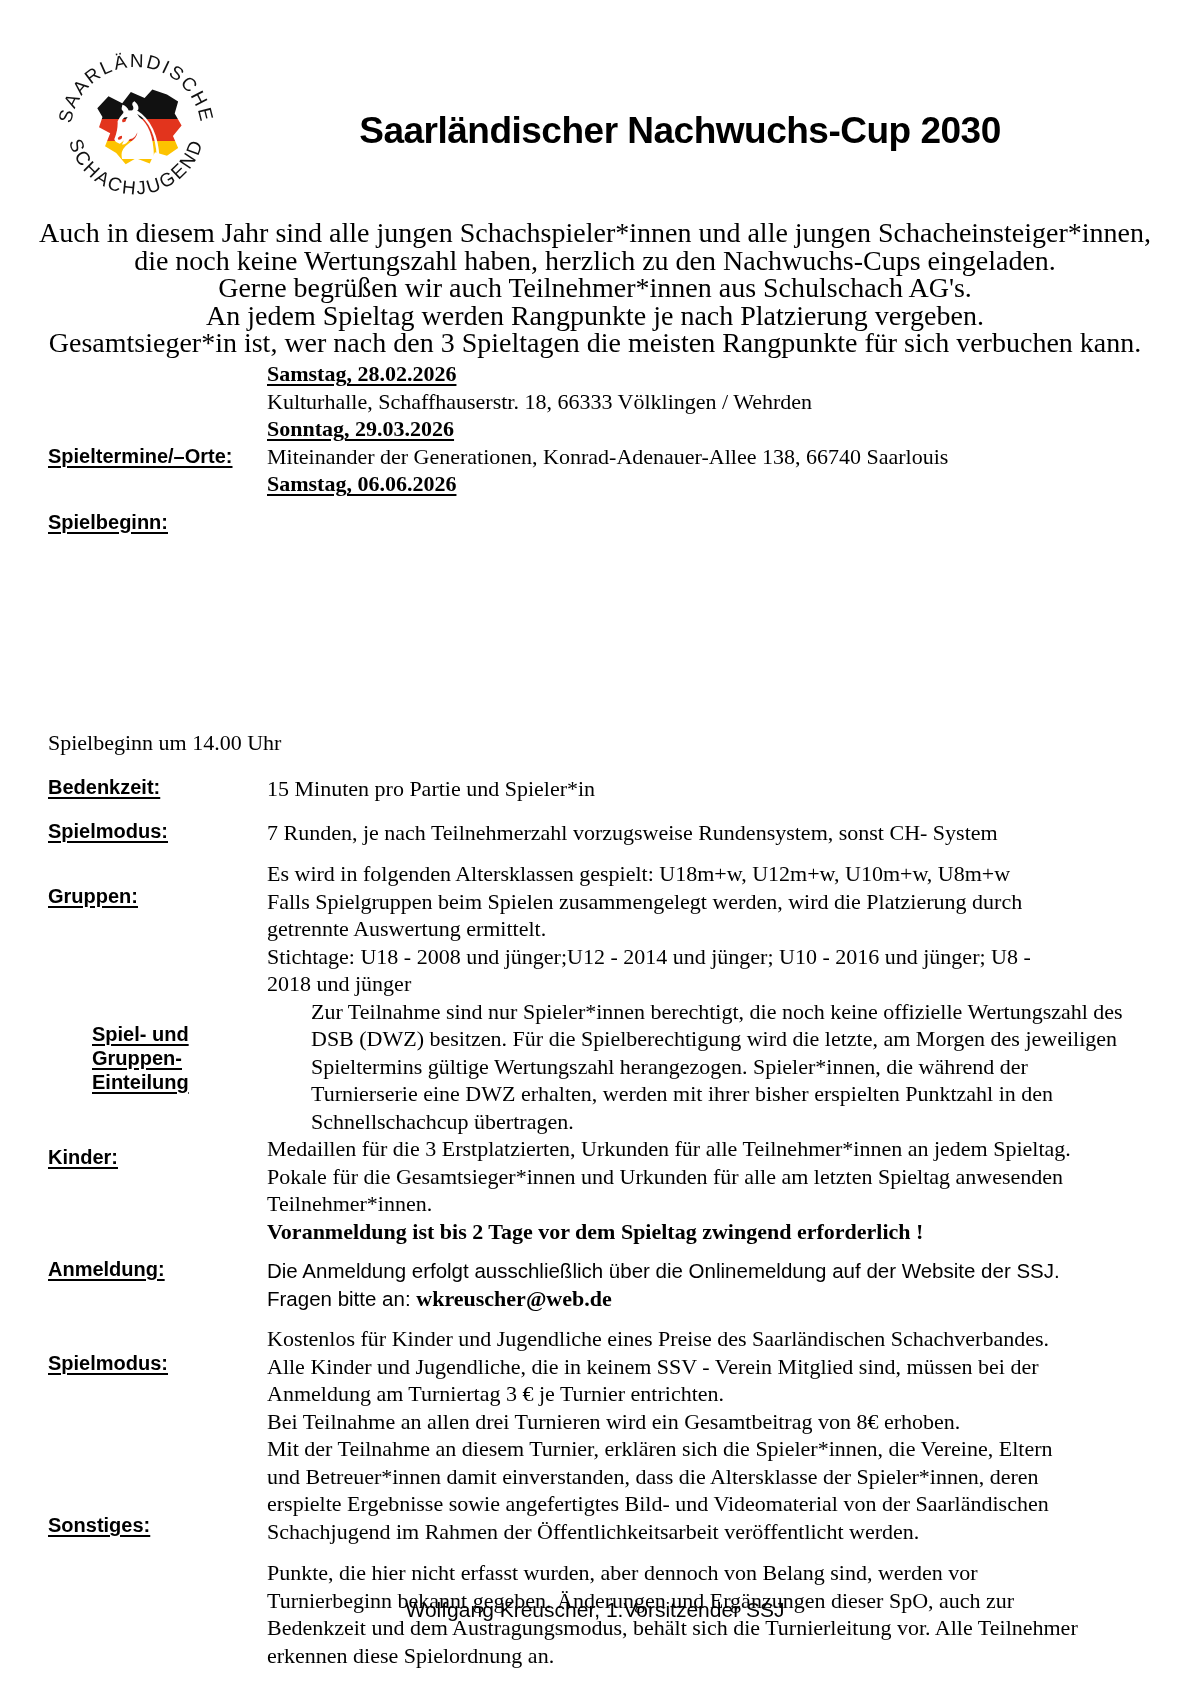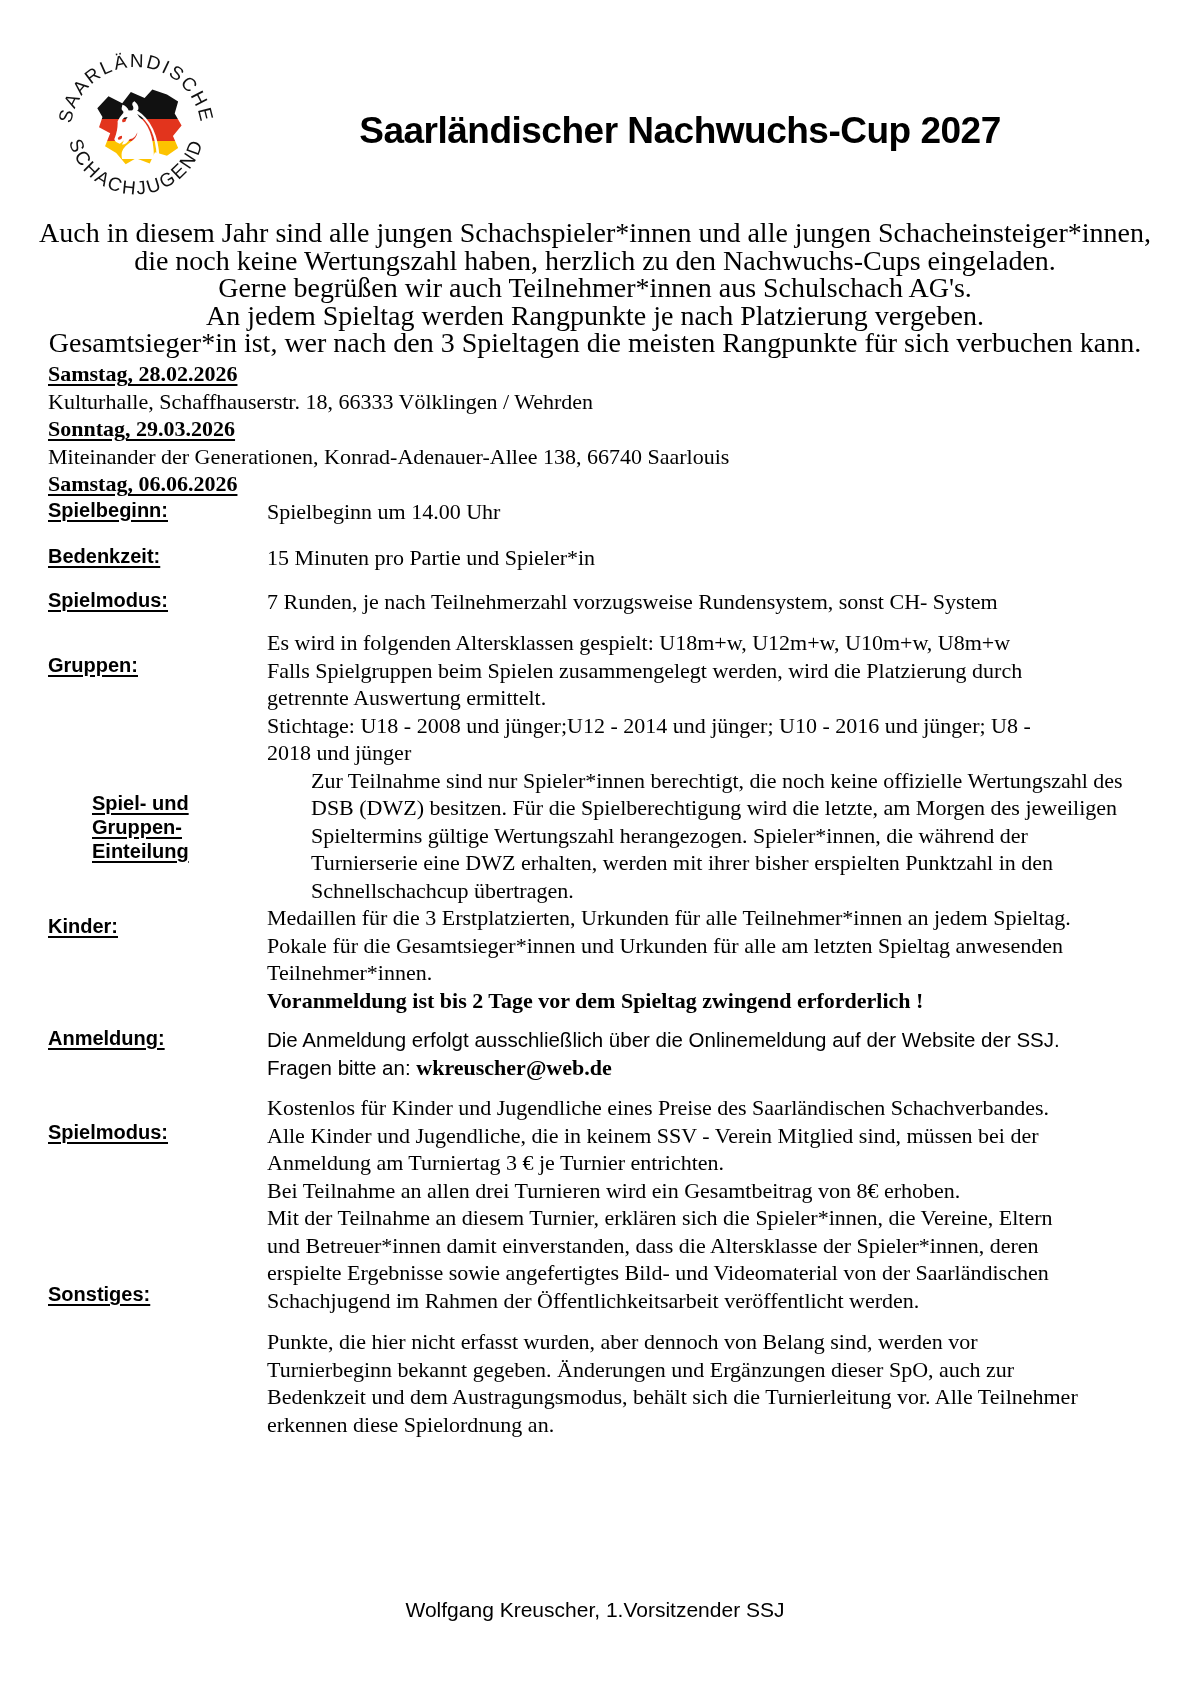--- a/index.html
+++ b/index.html
@@ -52,21 +52,21 @@
   .sans-par {
     font-family:"Liberation Sans", sans-serif;
     font-size:20.5px;
     line-height:28px;
     max-width:880px;
   }
   .email { font-family:"Liberation Serif", serif; font-weight:bold; font-size:22px; }
 
   
   .row-spieltermine .label-col { padding-top:84px; }
-  .row-spielbeginn  { margin-top:0; }
+  .row-spielbeginn  { margin-top:12px;flex-direction:column; }
   .row-bedenkzeit   { margin-top:19px; }
   .row-spielmodus   { margin-top:16px; }
   .row-gruppen      { margin-top:14px; }
   .row-gruppen .label-col { padding-top:24px; }
   .row-einteilung .label-col { padding-top:24px;margin-left:44px; }
   .row-preise .label-col { padding-top:10px; }
   .row-anmeldung { margin-top:12px; }
   .row-startgeld { margin-top:12px; }
   .row-startgeld .label-col { padding-top:26px; }
   .row-sonstiges { margin-top:14px; }
@@ -104,33 +104,34 @@
     </text>
     <text font-family="Liberation Sans, sans-serif" font-size="22" letter-spacing="2.5" fill="#111">
       <textPath href="#arcBottom" startOffset="50%" text-anchor="middle">SCHACHJUGEND</textPath>
     </text>
     <path d="M55,76 L68,62 L84,70 L94,57 L110,64 L119,54 L136,60 L149,68 L145,82 L153,96
              L143,108 L149,122 L136,131 L122,127 L116,140 L100,134 L88,141 L77,128
              L64,120 L70,105 L57,98 L61,86 Z" fill="url(#flagGrad)"></path>
     <text x="101" y="135" text-anchor="middle" font-family="DejaVu Sans, sans-serif" font-size="92" fill="#ffffff">♞</text>
   </svg>
 
-  <div class="page-title">Saarländischer Nachwuchs-Cup 2027</div>
+  <div class="page-title">Saarländischer Nachwuchs-Cup 2030</div>
 
   <div class="intro">
     <div>Auch in diesem Jahr sind alle jungen Schachspieler*innen und alle jungen Schacheinsteiger*innen,</div>
     <div>die noch keine Wertungszahl haben, herzlich zu den Nachwuchs-Cups eingeladen.</div>
     <div>Gerne begrüßen wir auch Teilnehmer*innen aus Schulschach AG's.</div>
     <div>An jedem Spieltag werden Rangpunkte je nach Platzierung vergeben.</div>
     <div>Gesamtsieger*in ist, wer nach den 3 Spieltagen die meisten Rangpunkte für sich verbuchen kann.</div>
   </div>
 
   <main>
 
     <div class="row row-spieltermine">
+      <div class="label-col">Spieltermine/–Orte:</div>
       <div class="content-col">
         <div class="date-line">Samstag, 28.02.2026</div>
         <div class="serif-par">Kulturhalle, Schaffhauserstr. 18, 66333 Völklingen / Wehrden</div>
         <div class="date-line">Sonntag, 29.03.2026</div>
         <div class="serif-par">Miteinander der Generationen, Konrad-Adenauer-Allee 138, 66740 Saarlouis</div>
         <div class="date-line">Samstag, 06.06.2026</div>
       </div>
     </div>
 
     <div class="row row-spielbeginn">

